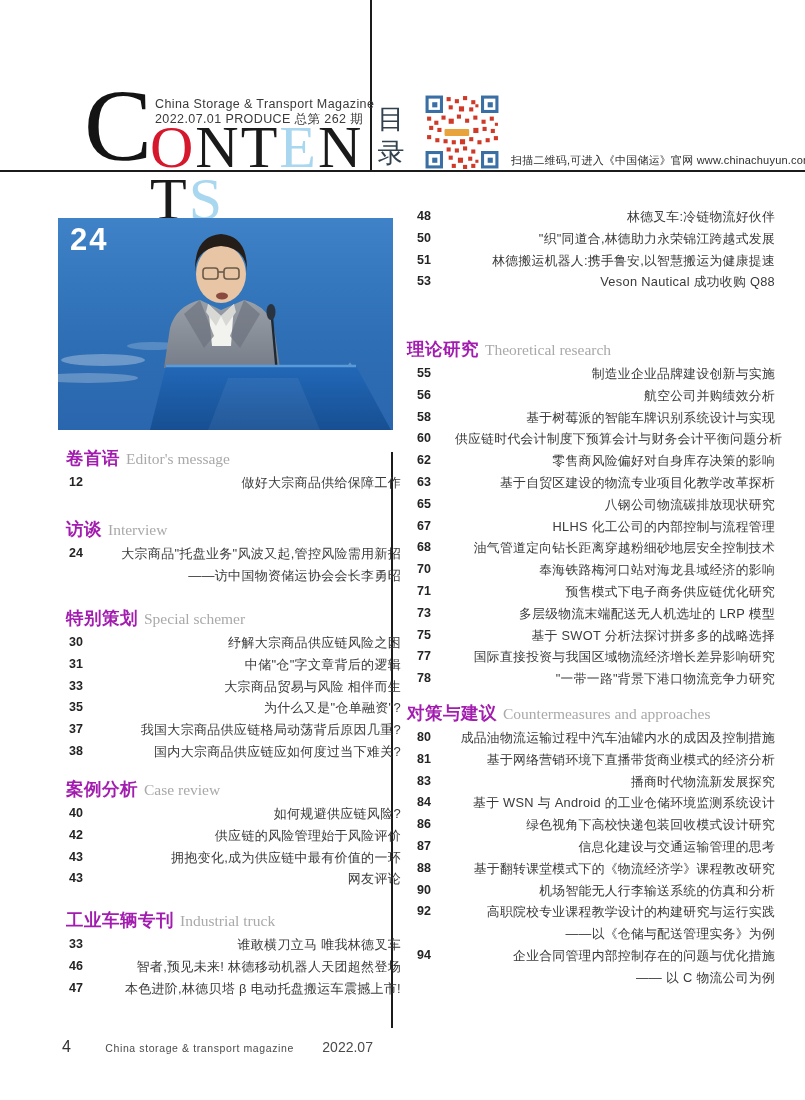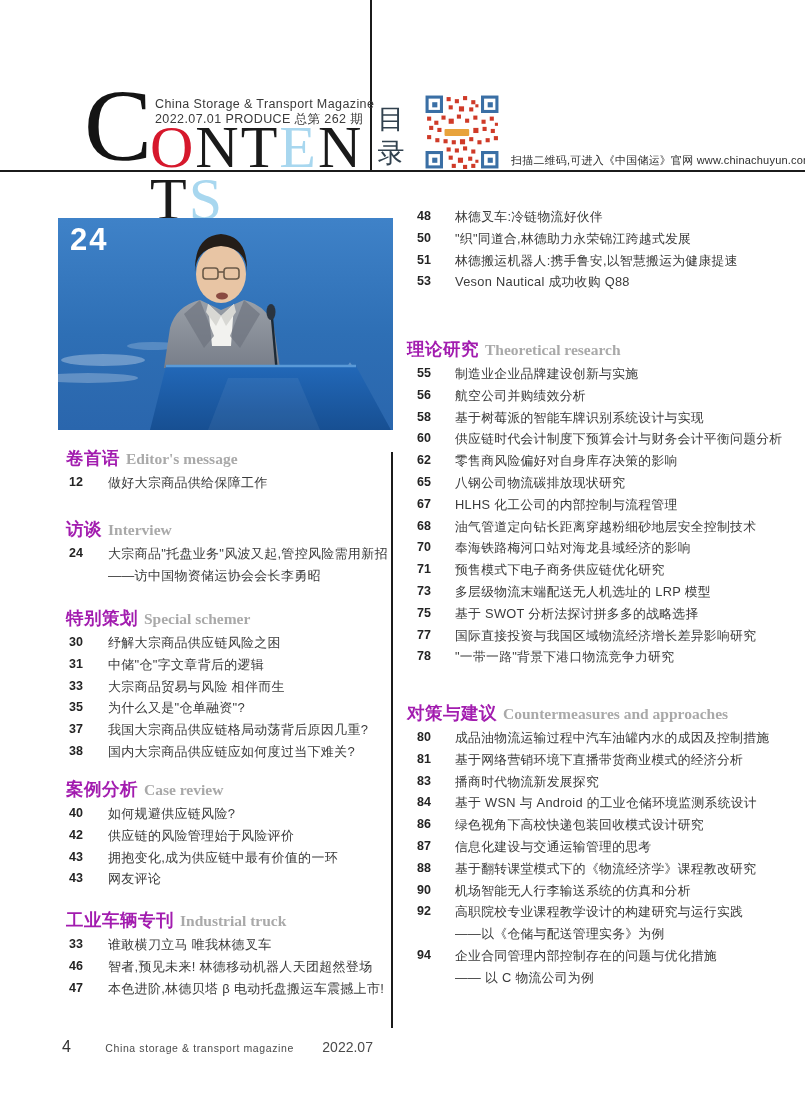--- a/index.html
+++ b/index.html
@@ -31,23 +31,23 @@
 
   
   .photo{position:absolute;left:58px;top:218px;width:335px;height:212px;overflow:hidden;background:#2e6fb5;}
   .badge{position:absolute;left:12px;top:4px;font-size:31px;font-weight:bold;color:#ffffff;letter-spacing:2px;}
 
   
   .sec{position:absolute;left:66px;width:335px;}
   .sec-r{left:407px;width:368px;}
   .hd{height:23px;margin-bottom:3px;white-space:nowrap;}
   .zh{font-size:17.5px;font-weight:bold;color:#a21caf;letter-spacing:0.5px;}
-  .en{font-family:"Liberation Serif",serif;font-size:15.5px;color:#a9a9a9;margin-left:6px;font-weight:bold;}
+  .en{font-family:"Liberation Serif",serif;font-size:15.5px;color:#a9a9a9;margin-left:6px;}
   .row{position:relative;padding-left:42px;line-height:21.8px;font-size:13px;color:#3a3a3a;
-       letter-spacing:0.3px;white-space:nowrap;}
+       letter-spacing:0.3px;white-space:nowrap;text-align:right;}
   .row .pg{position:absolute;left:3px;top:0;font-weight:bold;font-size:12.5px;color:#242424;letter-spacing:0;}
   .sec-r .row{padding-left:48px;font-size:12.8px;}
   .sec-r .row .pg{left:10px;}
 
   
   .footer{position:absolute;left:62px;top:1038px;white-space:nowrap;color:#444;}
   .footer .fpg{font-size:16px;color:#333;}
   .footer .fmag{font-size:10.5px;margin-left:30px;letter-spacing:0.6px;color:#4a4a4a;}
   .footer .fiss{font-size:14px;margin-left:24px;color:#4a4a4a;margin-top:32px;}
 </style>
@@ -244,20 +244,21 @@
 
 <div class="sec sec-r" style="top:337px">
   <div class="hd">
     <span class="zh">理论研究</span><span class="en">Theoretical research</span>
   </div>
   <div class="row"><span class="pg">55</span><span>制造业企业品牌建设创新与实施</span></div>
   <div class="row"><span class="pg">56</span><span>航空公司并购绩效分析</span></div>
   <div class="row"><span class="pg">58</span><span>基于树莓派的智能车牌识别系统设计与实现</span></div>
   <div class="row"><span class="pg">60</span><span>供应链时代会计制度下预算会计与财务会计平衡问题分析</span></div>
   <div class="row"><span class="pg">62</span><span>零售商风险偏好对自身库存决策的影响</span></div>
+  <div class="row"><span class="pg">63</span><span>基于自贸区建设的物流专业项目化教学改革探析</span></div>
   <div class="row"><span class="pg">65</span><span>八钢公司物流碳排放现状研究</span></div>
   <div class="row"><span class="pg">67</span><span>HLHS 化工公司的内部控制与流程管理</span></div>
   <div class="row"><span class="pg">68</span><span>油气管道定向钻长距离穿越粉细砂地层安全控制技术</span></div>
   <div class="row"><span class="pg">70</span><span>奉海铁路梅河口站对海龙县域经济的影响</span></div>
   <div class="row"><span class="pg">71</span><span>预售模式下电子商务供应链优化研究</span></div>
   <div class="row"><span class="pg">73</span><span>多层级物流末端配送无人机选址的 LRP 模型</span></div>
   <div class="row"><span class="pg">75</span><span>基于 SWOT 分析法探讨拼多多的战略选择</span></div>
   <div class="row"><span class="pg">77</span><span>国际直接投资与我国区域物流经济增长差异影响研究</span></div>
   <div class="row"><span class="pg">78</span><span>"一带一路"背景下港口物流竞争力研究</span></div>
 </div>

